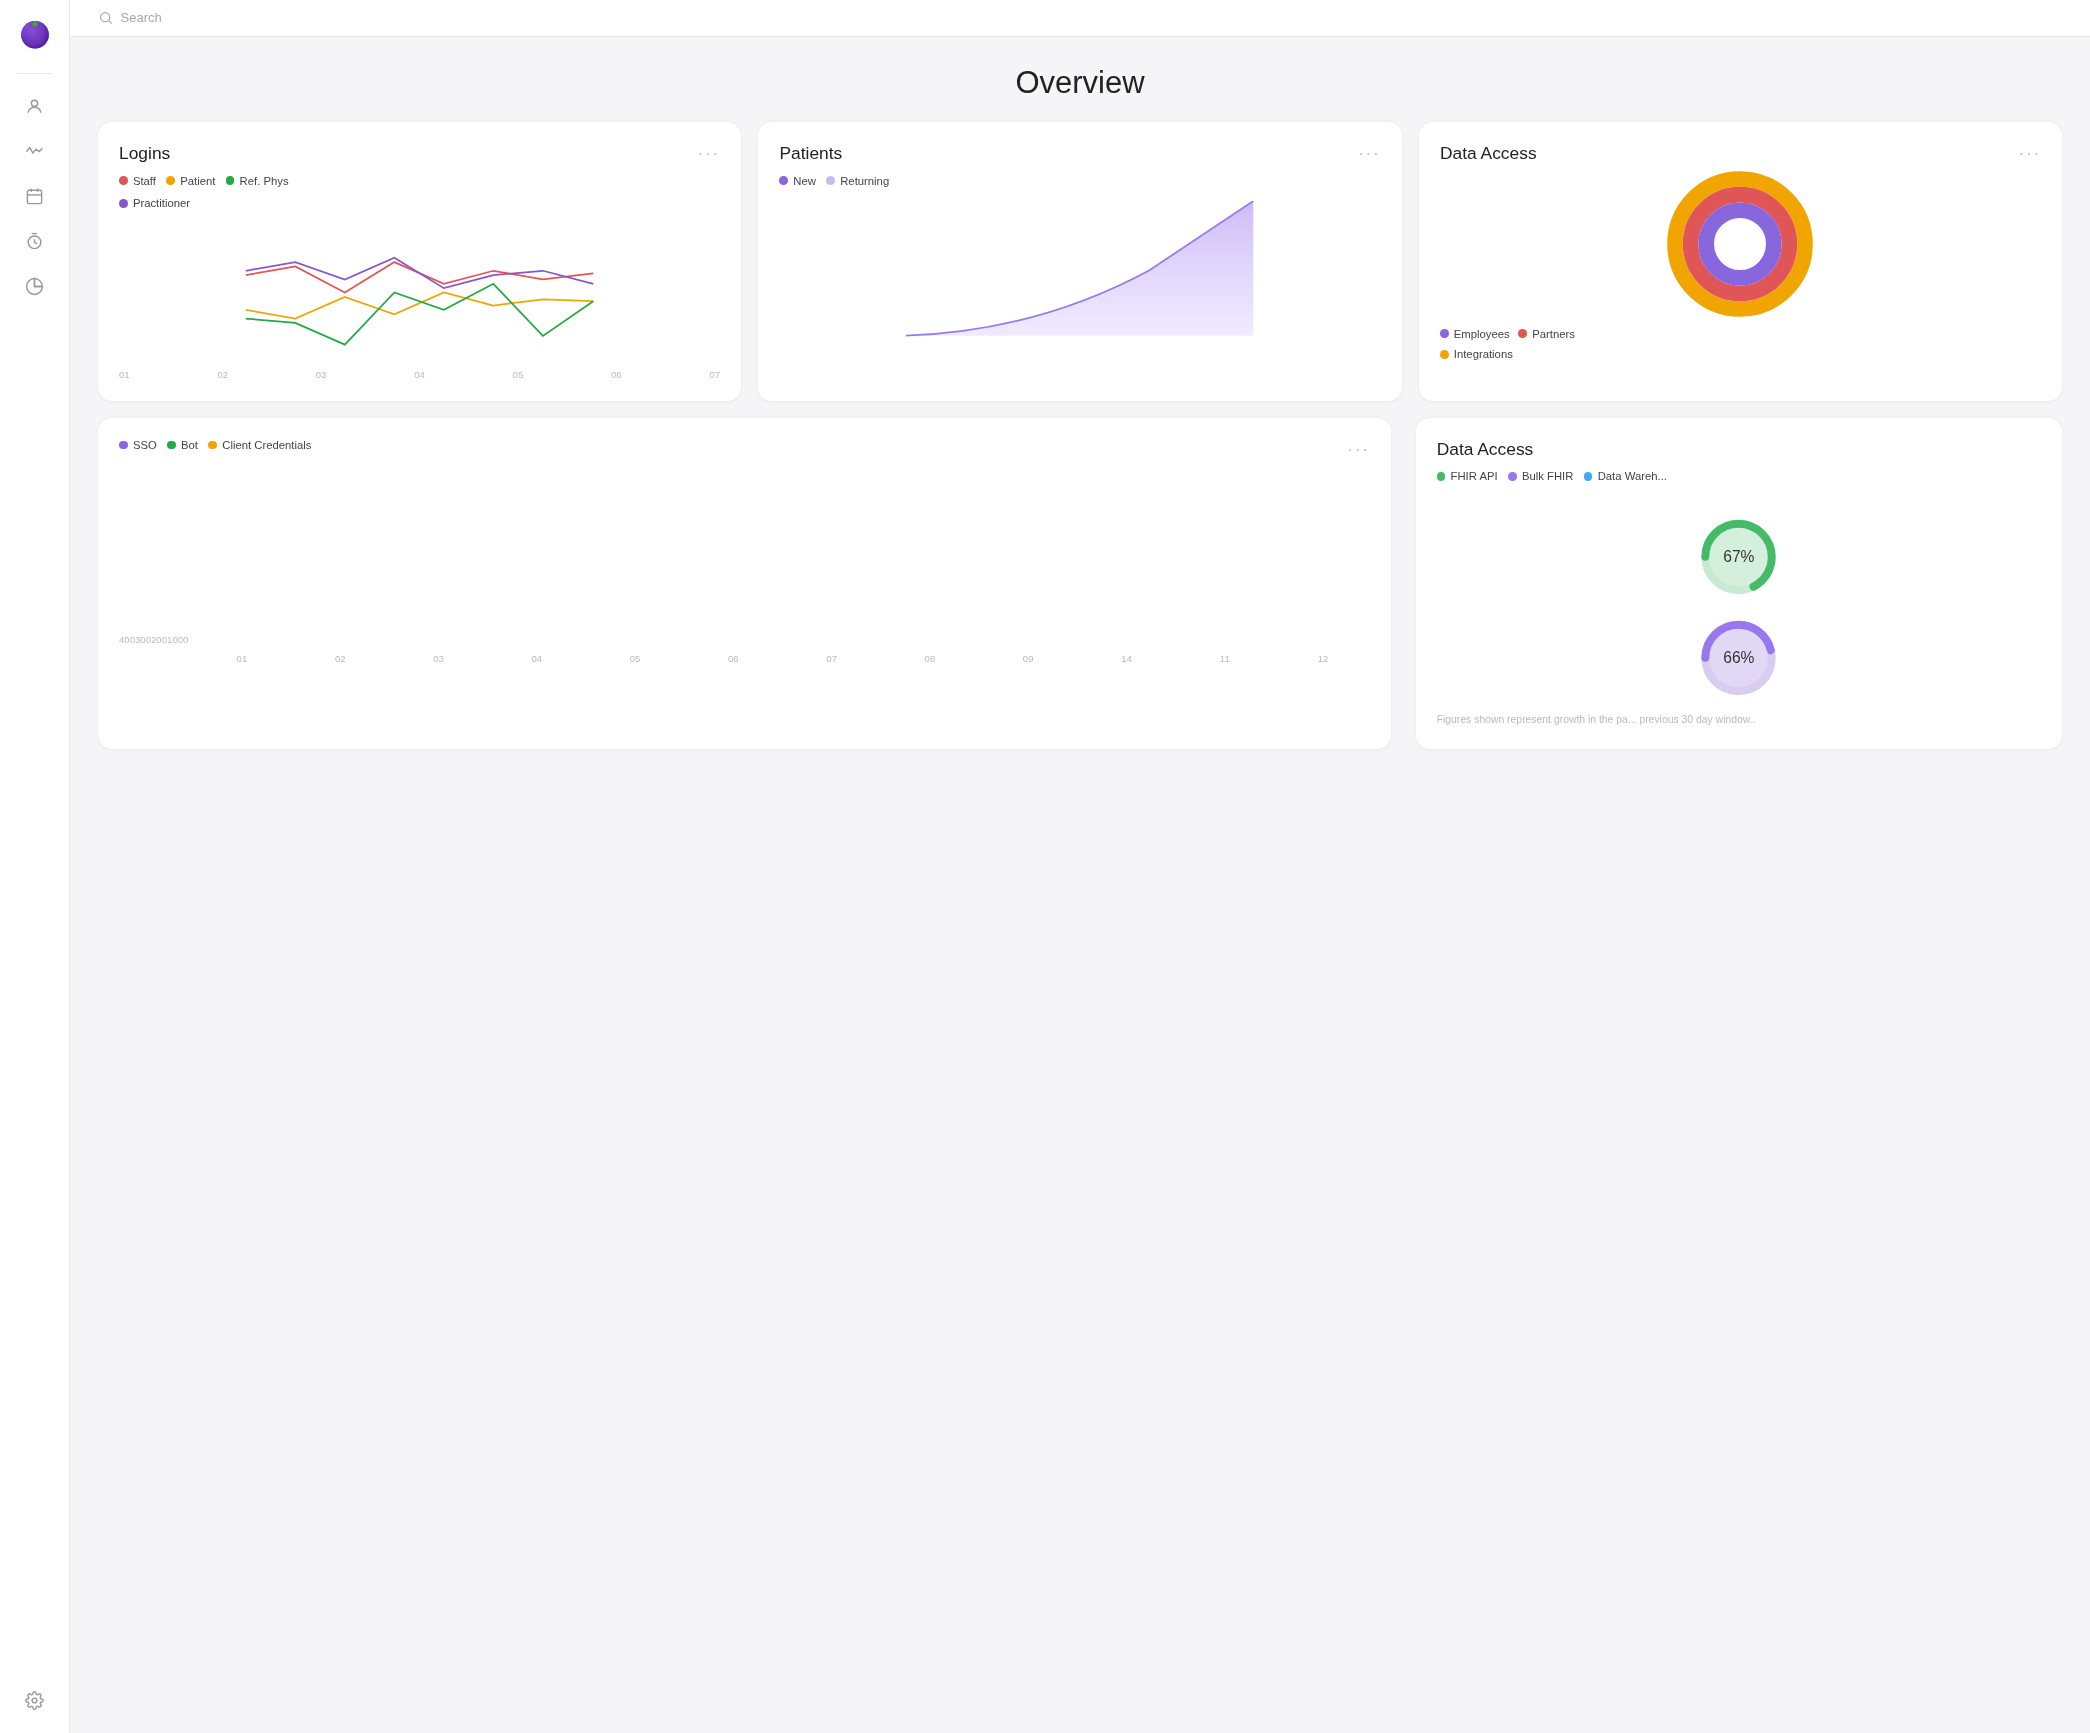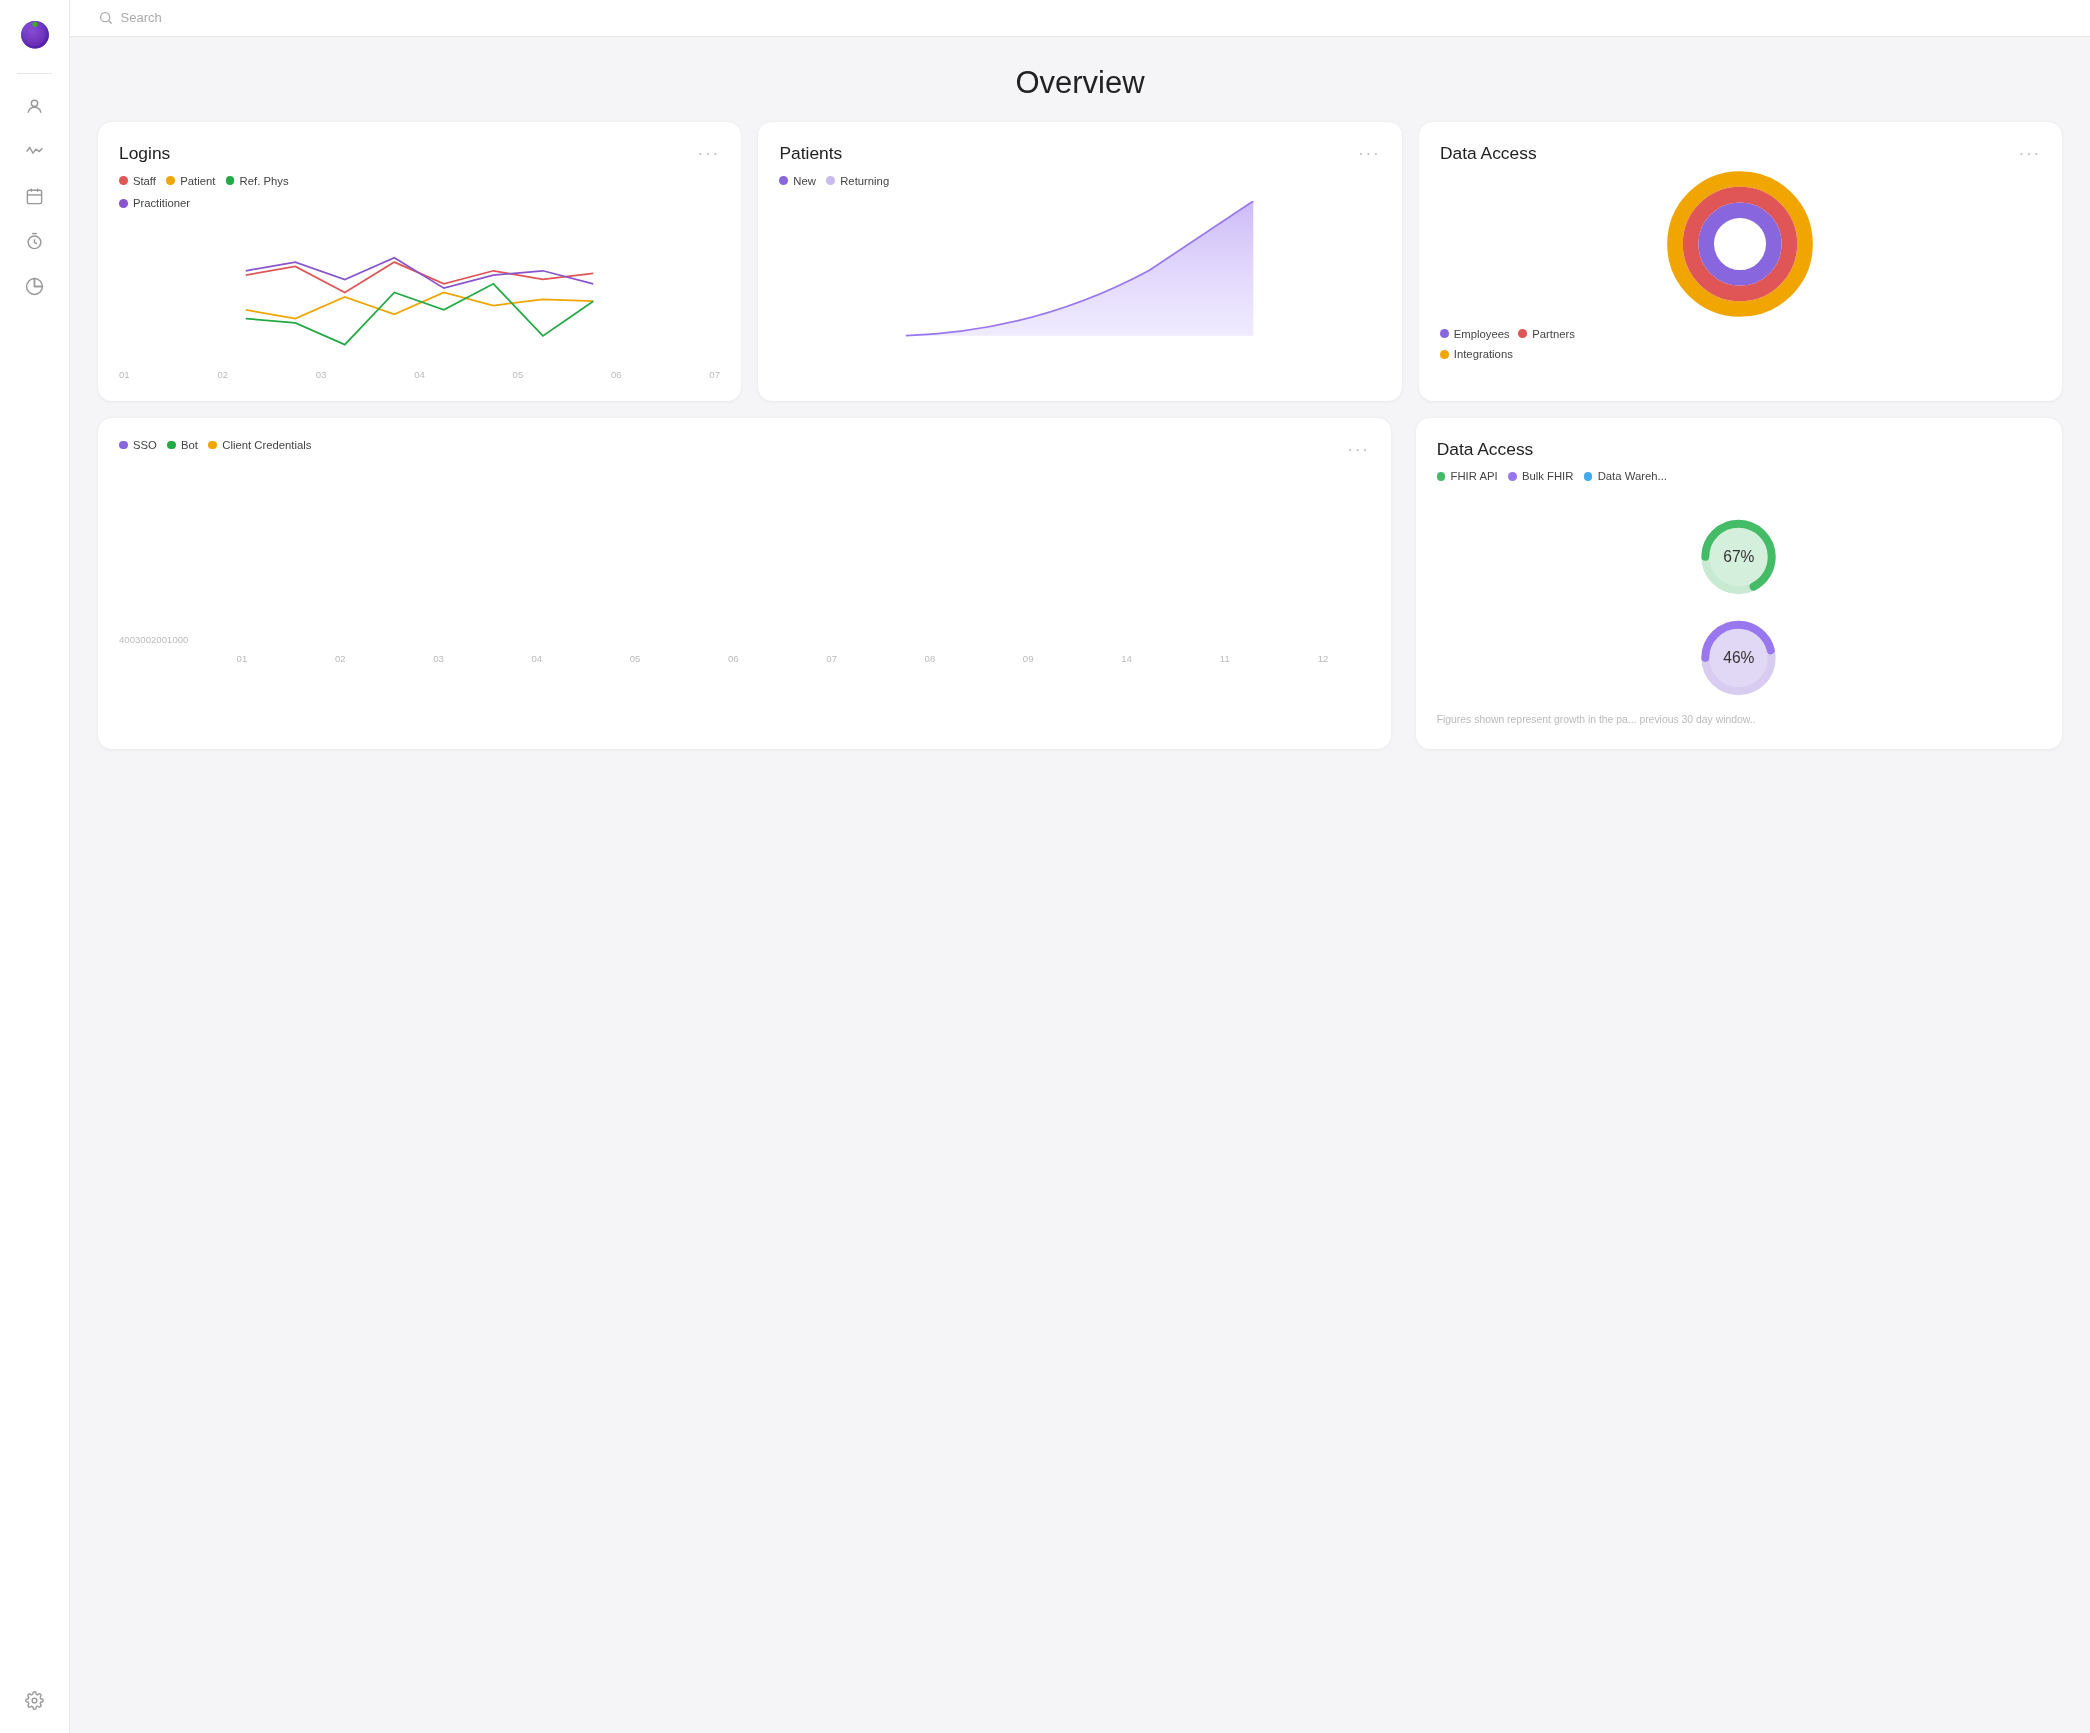--- a/index.html
+++ b/index.html
@@ -598,21 +598,21 @@
             <span class="semi-circle-label">67%</span>
           </div>
 
           <div class="semi-circle-wrap">
             <svg width="96" height="96" viewBox="0 0 110 110">
               <circle cx="55" cy="55" r="42" fill="#e0d8f5" stroke="none"></circle>
               <circle cx="55" cy="55" r="42" fill="none" stroke="#d8ccf0" stroke-width="10"></circle>
 
               <circle cx="55" cy="55" r="42" fill="none" stroke="#9977ee" stroke-width="10" stroke-dasharray="122 142" stroke-dashoffset="66" stroke-linecap="round" transform="rotate(-90 55 55)"></circle>
             </svg>
-            <span class="semi-circle-label">46%</span>
+            <span class="semi-circle-label">66%</span>
           </div>
         </div>
 
         <p class="note-text">Figures shown represent growth in the pa...
 previous 30 day window..</p>
       </div>
 
     </div>
   </div>
 </div>

